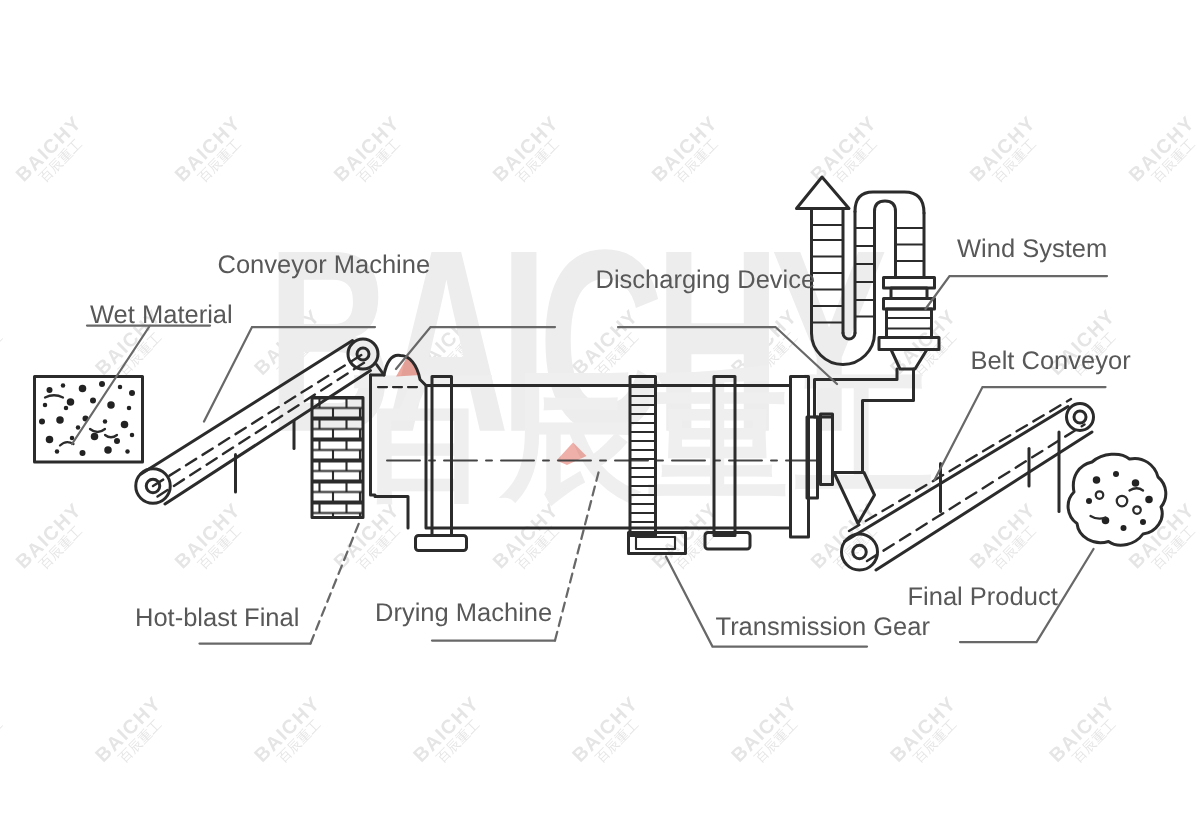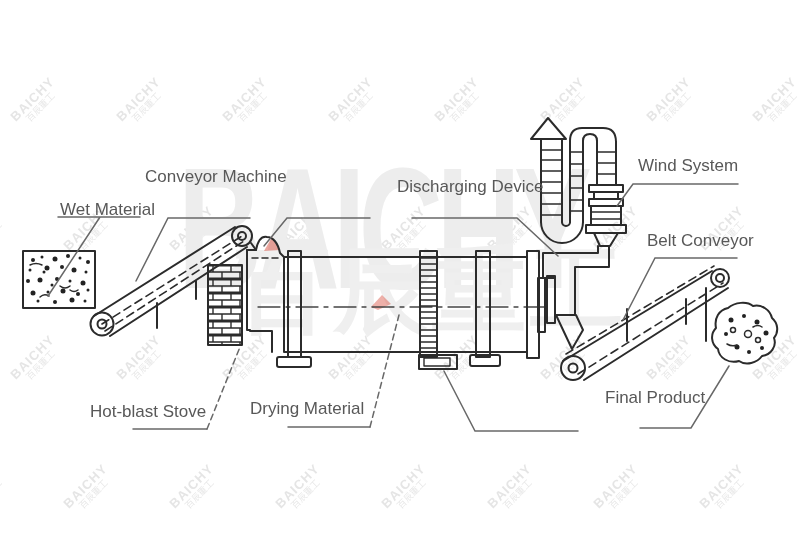--- a/index.html
+++ b/index.html
@@ -350,16 +350,17 @@
       <path d="M578,431 H475 L444,371"></path>
       <path d="M640,428 H691 L729,366"></path>
     </g>
   </svg>
 
   <div class="label" style="left:60px;top:200px">Wet Material</div>
   <div class="label" style="left:145px;top:167px">Conveyor Machine</div>
   <div class="label" style="left:397px;top:177px">Discharging Device</div>
   <div class="label" style="left:647px;top:231px">Belt Conveyor</div>
   <div class="label" style="left:638px;top:156px">Wind System</div>
-  <div class="label" style="left:90px;top:402px">Hot-blast Stove</div>
-  <div class="label" style="left:250px;top:399px">Drying Material</div>
+  <div class="label" style="left:90px;top:402px">Hot-blast Final</div>
+  <div class="label" style="left:250px;top:399px">Drying Machine</div>
+  <div class="label" style="left:477px;top:408px">Transmission Gear</div>
   <div class="label" style="left:605px;top:388px">Final Product</div>
 </div>
 
 </body></html>

